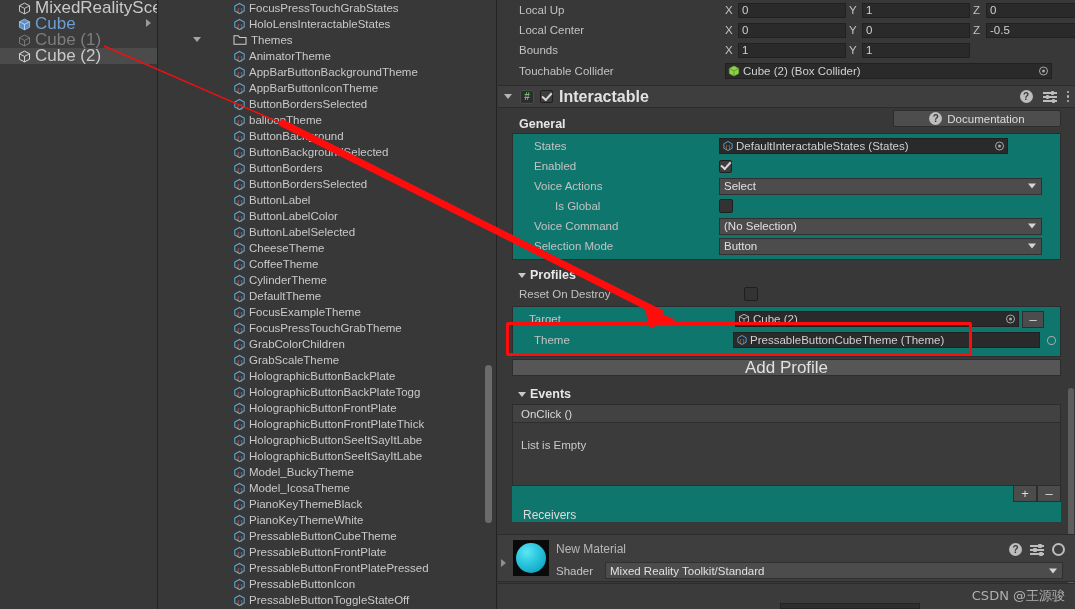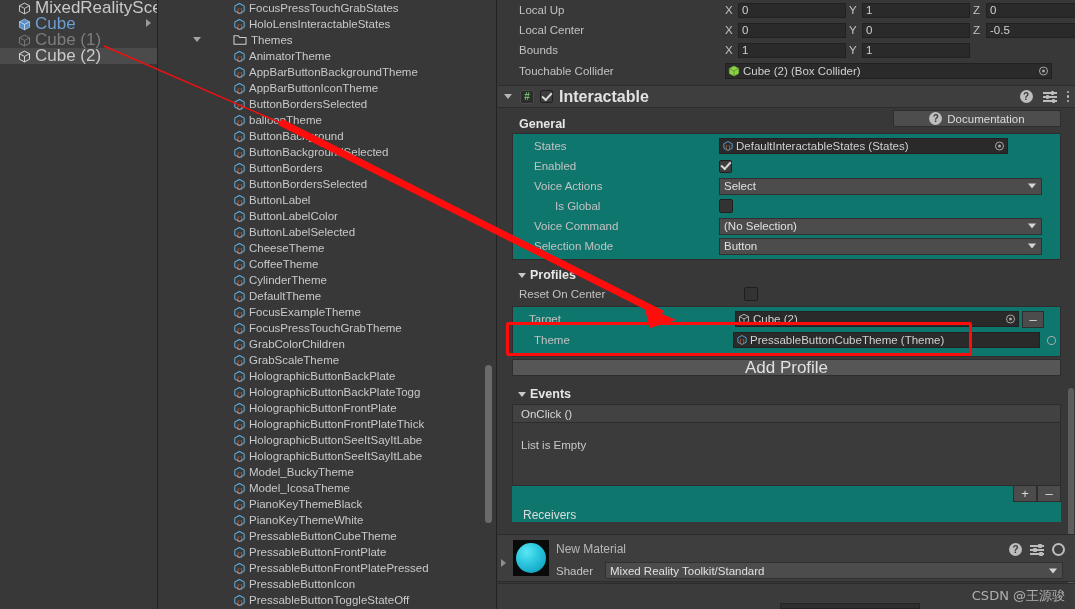--- a/index.html
+++ b/index.html
@@ -656,21 +656,21 @@
     </div>
 
     <div style="padding:8px 0 0 20px">
       <span class="fold-title">
         <span class="tri-d"></span>
         <span>Profiles</span>
       </span>
     </div>
 
     <div class="prop-row" style="padding-left:21px;margin-top:2px">
-      <span class="prop-label" style="width:225px">Reset On Center</span>
+      <span class="prop-label" style="width:225px">Reset On Destroy</span>
       <span class="checkbox-empty"></span>
     </div>
 
     <div class="panel-box" style="margin-top:2px;padding:3px 4px 6px 4px">
       <div style="display:flex;align-items:center;height:18px">
         <span style="width:218px;padding-left:12px;font-size:11.5px;color:#c2c2c2">Target</span>
         <div class="obj-field" style="width:284px">
           <svg width="12" height="12" viewBox="0 0 16 16" style="margin-right:3px">
             <path d="M8 1.8 14 4.8v6.4L8 14.2 2 11.2V4.8z" fill="none" stroke="#d0d0d0" stroke-width="1.1"></path>
             <path d="M2 4.8 8 7.9l6-3.1M8 7.9v6.3" fill="none" stroke="#d0d0d0" stroke-width="1"></path>

